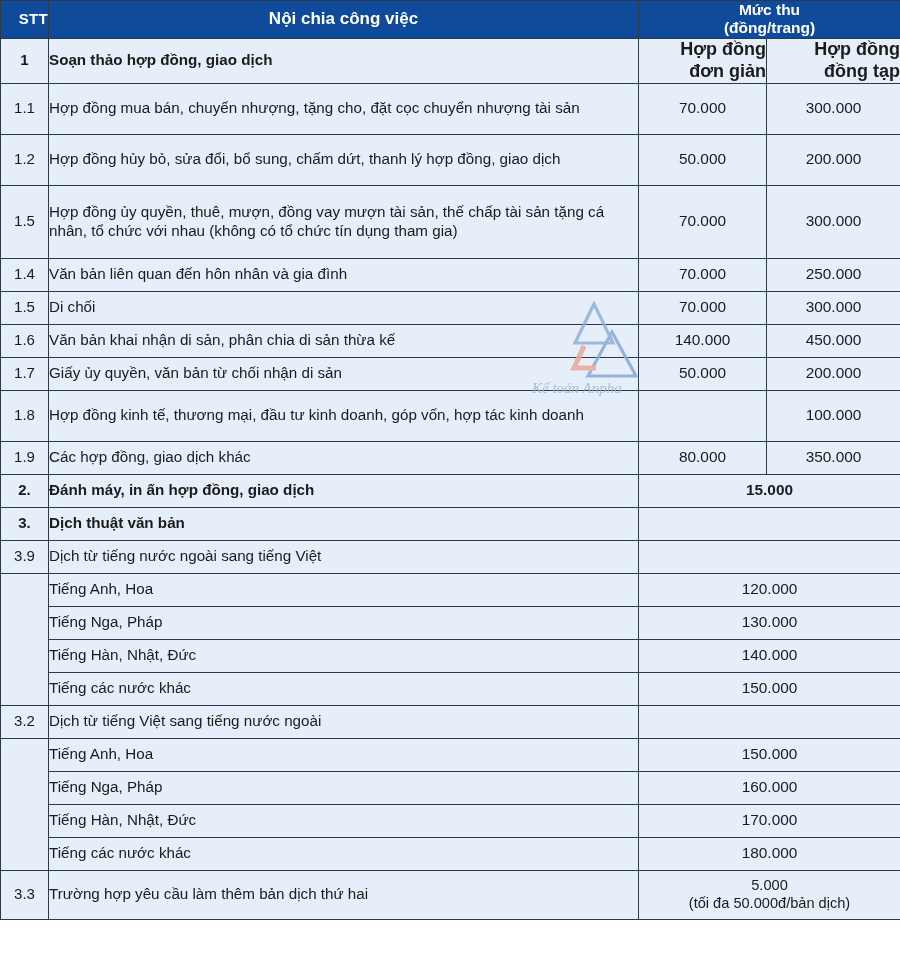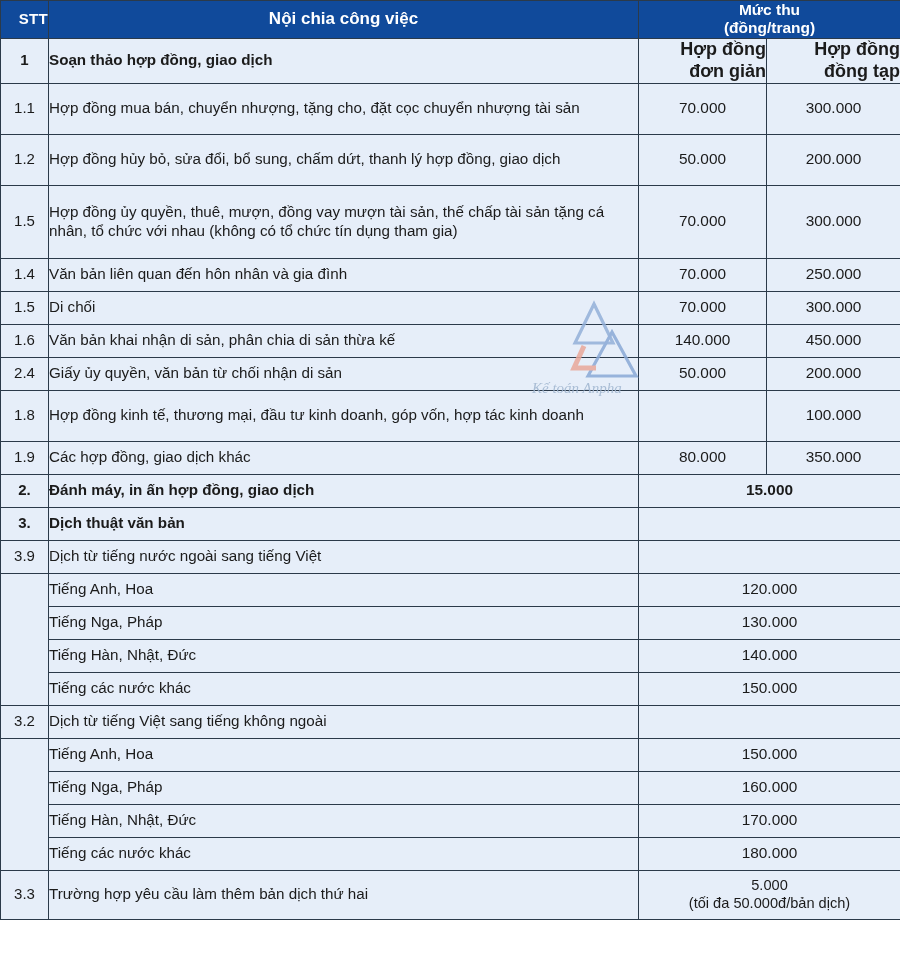--- a/index.html
+++ b/index.html
@@ -205,21 +205,21 @@
       </tr>
 
       <tr class="r1l">
         <td class="stt">1.6</td>
         <td class="body">Văn bản khai nhận di sản, phân chia di sản thừa kế</td>
         <td class="price">140.000</td>
         <td class="price">450.000</td>
       </tr>
 
       <tr class="r1l">
-        <td class="stt">2.4</td>
+        <td class="stt">1.7</td>
         <td class="body">Giấy ủy quyền, văn bản từ chối nhận di sản</td>
         <td class="price">50.000</td>
         <td class="price">200.000</td>
       </tr>
 
       <tr class="r2">
         <td class="stt">1.8</td>
         <td class="body">Hợp đồng kinh tế, thương mại, đầu tư kinh doanh, góp vốn, hợp tác kinh doanh</td>
         <td class="price empty"></td>
         <td class="price">100.000</td>
@@ -263,21 +263,21 @@
         <td class="body">Tiếng Hàn, Nhật, Đức</td>
         <td class="price" colspan="2">140.000</td>
       </tr>
       <tr class="r1l">
         <td class="body">Tiếng các nước khác</td>
         <td class="price" colspan="2">150.000</td>
       </tr>
 
       <tr class="r1l">
         <td class="stt">3.2</td>
-        <td class="body">Dịch từ tiếng Việt sang tiếng không ngoài</td>
+        <td class="body">Dịch từ tiếng Việt sang tiếng nước ngoài</td>
         <td class="price empty" colspan="2"></td>
       </tr>
 
       <tr class="r1l">
         <td class="stt empty" rowspan="4"></td>
         <td class="body">Tiếng Anh, Hoa</td>
         <td class="price" colspan="2">150.000</td>
       </tr>
       <tr class="r1l">
         <td class="body">Tiếng Nga, Pháp</td>

